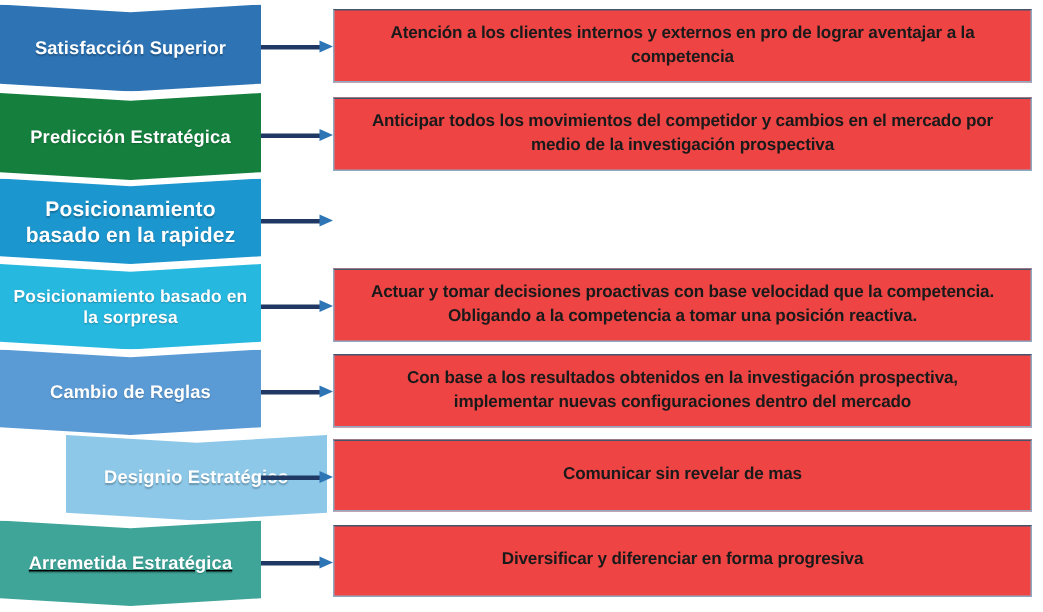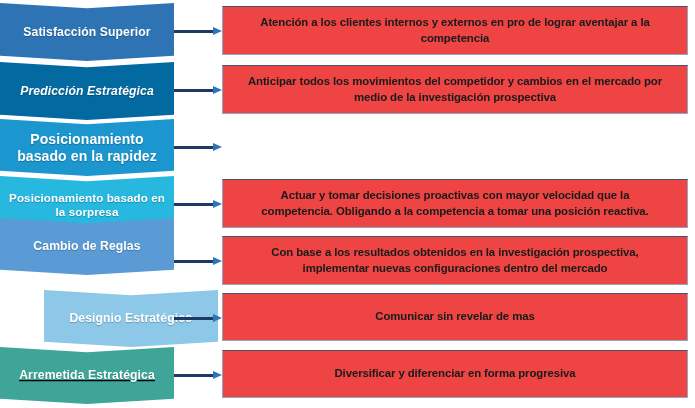--- a/index.html
+++ b/index.html
@@ -107,21 +107,21 @@
   </div>
   <div class="arrow" style="left:174px; top:27px; width:48px;">
     <span class="shaft"></span>
     <span class="head"></span>
   </div>
   <div class="tbox" style="top:6px; height:49px;">
     <span class="tbox-text">Atención a los clientes internos y externos en pro de lograr aventajar a la competencia</span>
   </div>
 
   <div class="chev-row" style="top:62px;">
-    <div class="chev" style="height:58px; background:#0369a1;font-style:italic;">
+    <div class="chev" style="height:58px; background:#15803d;">
       <span class="chev-label" style="font-size:12.2px;">Predicción Estratégica</span>
     </div>
   </div>
   <div class="arrow" style="left:174px; top:86px; width:48px;">
     <span class="shaft"></span>
     <span class="head"></span>
   </div>
   <div class="tbox" style="top:65px; height:49px;">
     <span class="tbox-text">Anticipar todos los movimientos del competidor y cambios en el mercado por medio de la investigación prospectiva</span>
   </div>
@@ -139,24 +139,24 @@
   <div class="chev-row" style="top:176px;">
     <div class="chev" style="height:57px; background:#27B8E0;justify-content:flex-end;">
       <span class="chev-label" style="font-size:11.6px;">Posicionamiento basado en la sorpresa</span>
     </div>
   </div>
   <div class="arrow" style="left:174px; top:200px; width:48px;">
     <span class="shaft"></span>
     <span class="head"></span>
   </div>
   <div class="tbox" style="top:179px; height:49px;">
-    <span class="tbox-text">Actuar y tomar decisiones proactivas con mayor velocidad que la competencia. Obligando a la competencia a tomar una posición reactiva.</span>
+    <span class="tbox-text">Actuar y tomar decisiones proactivas con base velocidad que la competencia. Obligando a la competencia a tomar una posición reactiva.</span>
   </div>
 
-  <div class="chev-row" style="top:218px;">
+  <div class="chev-row" style="top:233px;">
     <div class="chev" style="height:57px; background:#5B9BD5;">
       <span class="chev-label" style="font-size:12.2px;">Cambio de Reglas</span>
     </div>
   </div>
   <div class="arrow" style="left:174px; top:257px; width:48px;">
     <span class="shaft"></span>
     <span class="head"></span>
   </div>
   <div class="tbox" style="top:236px; height:49px;">
     <span class="tbox-text">Con base a los resultados obtenidos en la investigación prospectiva, implementar nuevas configuraciones dentro del mercado</span>

